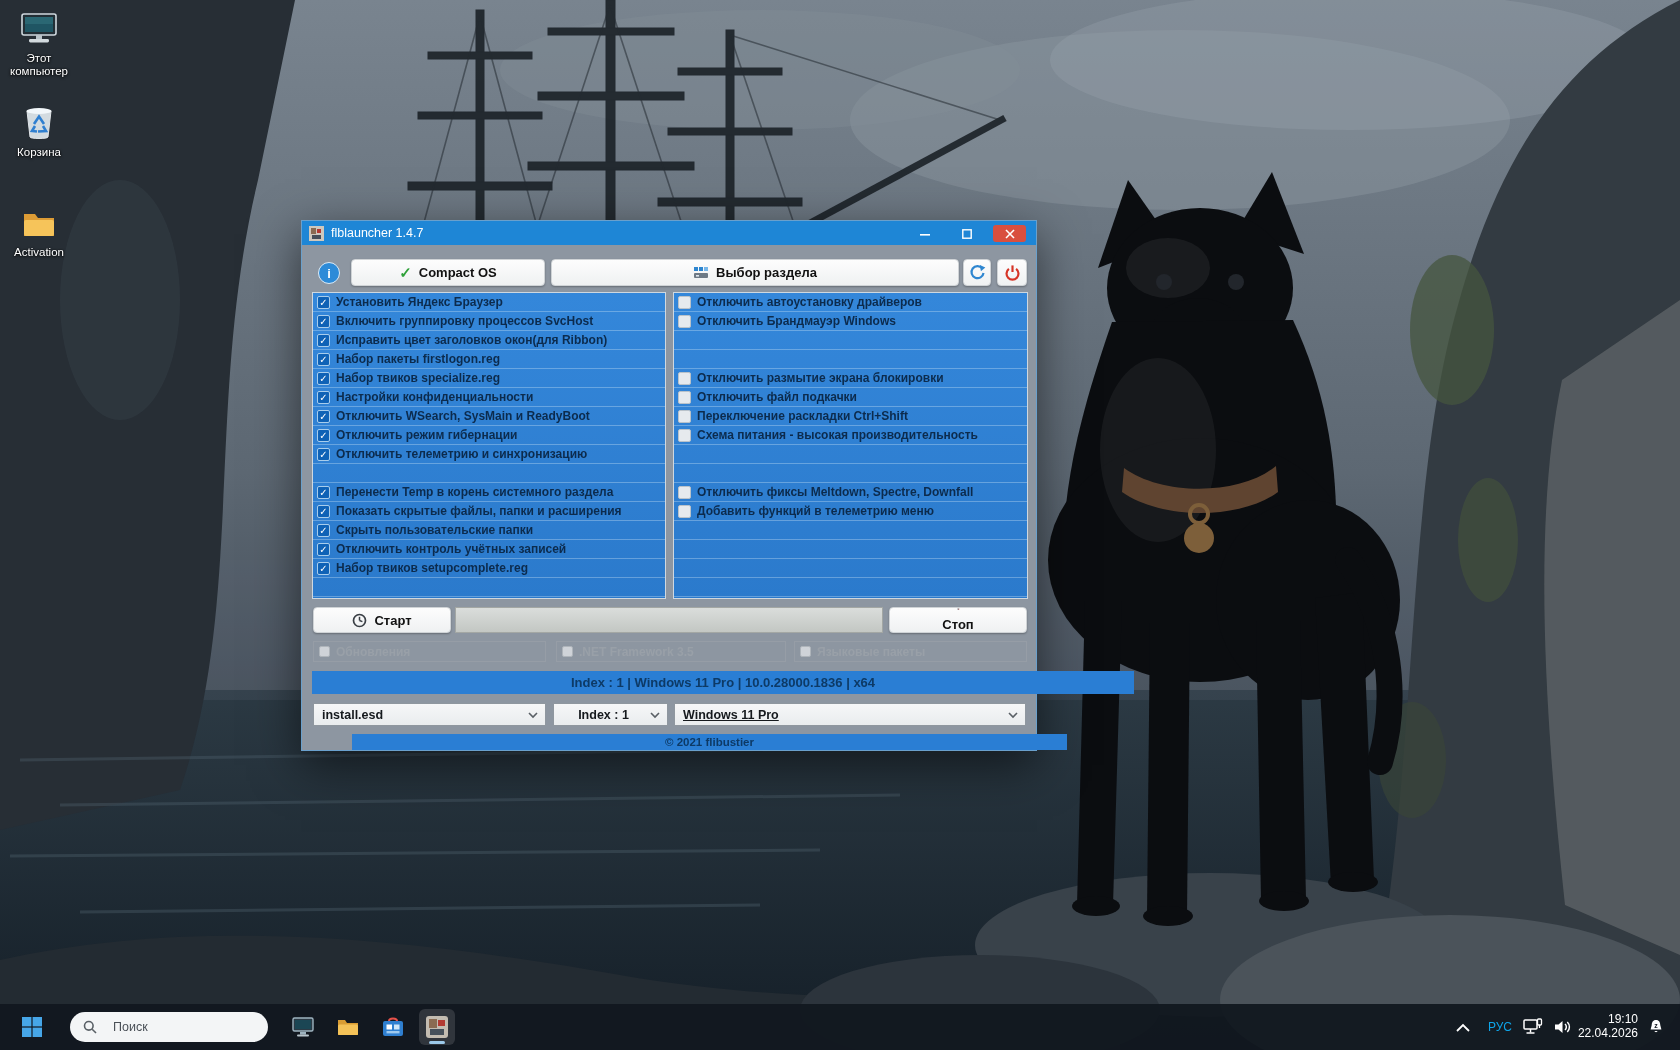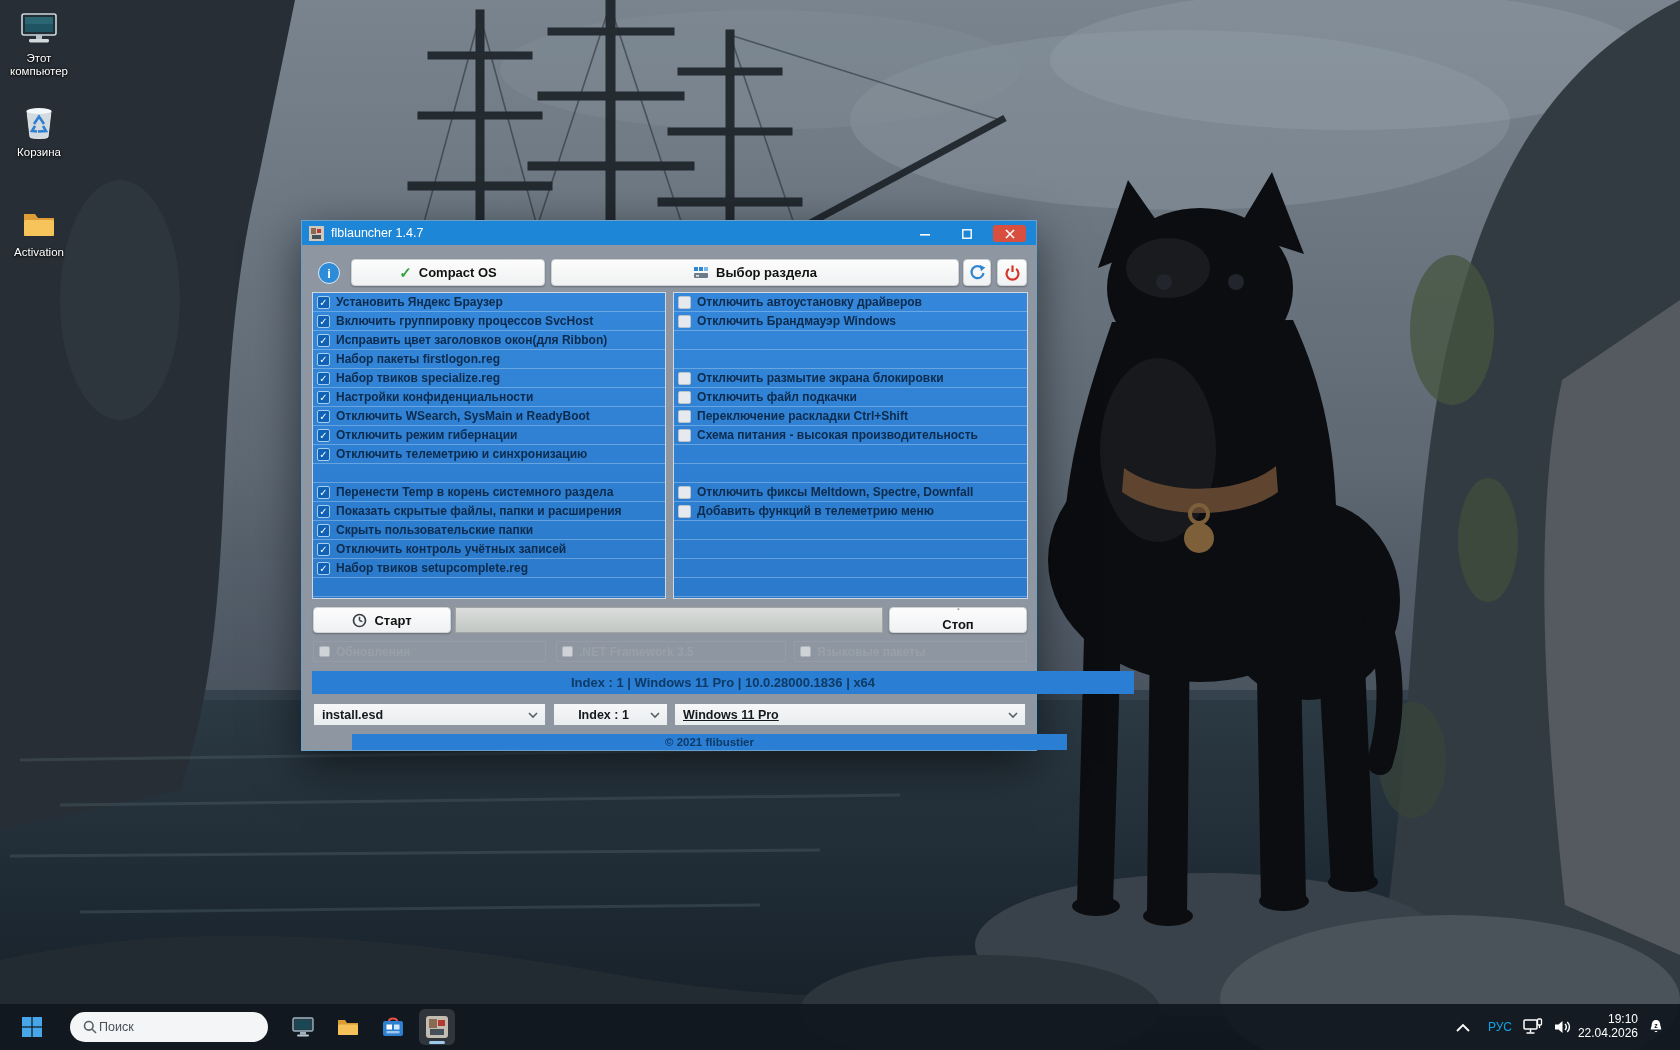--- a/index.html
+++ b/index.html
@@ -83,21 +83,21 @@
     display:flex; align-items:center; justify-content:center;
     font-size:11.5px; font-weight:bold; color:#0d3a66;margin-left:40px; }
 
   
   #taskbar { position:absolute; left:0; bottom:0; width:1680px; height:46px;
     background:rgba(17,23,31,.94); z-index:10; }
   .tk-btn { position:absolute; top:5px; width:36px; height:36px; border-radius:6px;
     display:flex; align-items:center; justify-content:center; }
   #tk-start { left:14px; }
   #tk-search { position:absolute; left:70px; top:8px; width:198px; height:30px; border-radius:15px;
-    background:#f3f5f6; display:flex; align-items:center; gap:2px; padding-left:13px; }
+    background:#f3f5f6; display:flex; align-items:center; gap:16px; padding-left:13px; }
   #tk-search span { font-size:12.5px; color:#4a5057; }
   #tk-app-0 { left:285px; } #tk-app-1 { left:330px; } #tk-app-2 { left:375px; }
   #tk-app-3 { left:419px; background:rgba(255,255,255,.13); }
   #tk-app-3::after { content:""; position:absolute; bottom:1px; left:10px; width:16px; height:3px;
     border-radius:2px; background:#9cc9ea; }
   #tk-chevron { left:1448px; width:30px; }
   #tk-lang { position:absolute; left:1482px; top:0; height:46px; width:36px; display:flex;
     align-items:center; justify-content:center; font-size:12px; color:#0ea5e9; }
   #tk-net { left:1518px; width:30px; } #tk-vol { left:1548px; width:30px; }
   #tk-clock { position:absolute; left:1572px; top:8px; width:66px; text-align:right;

